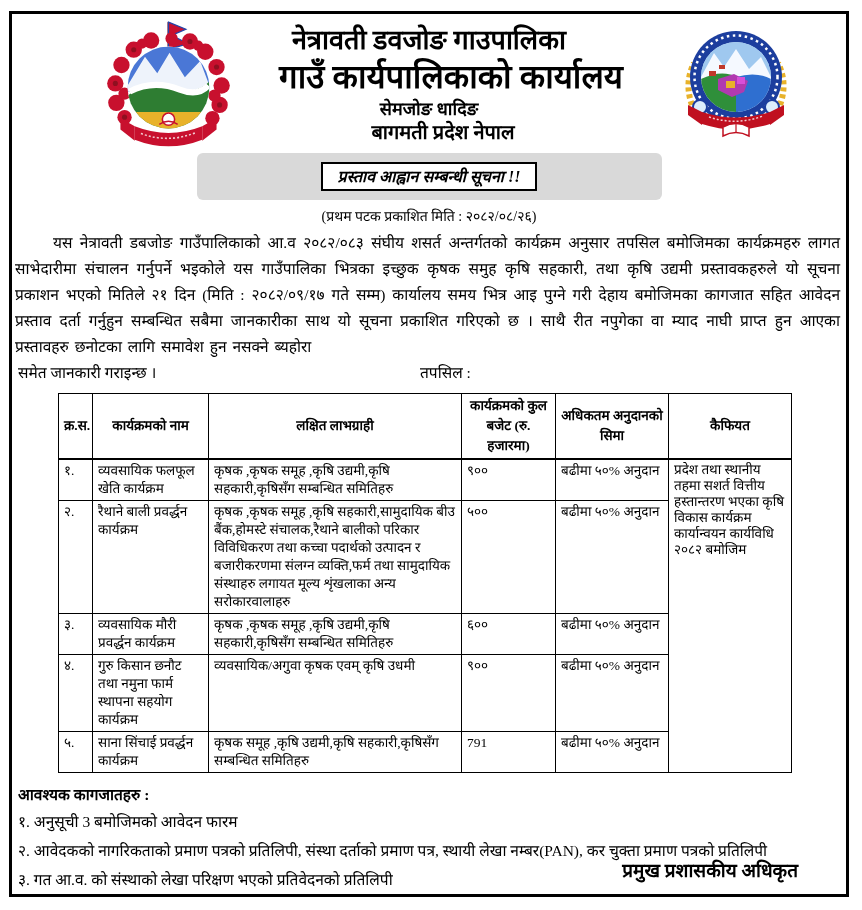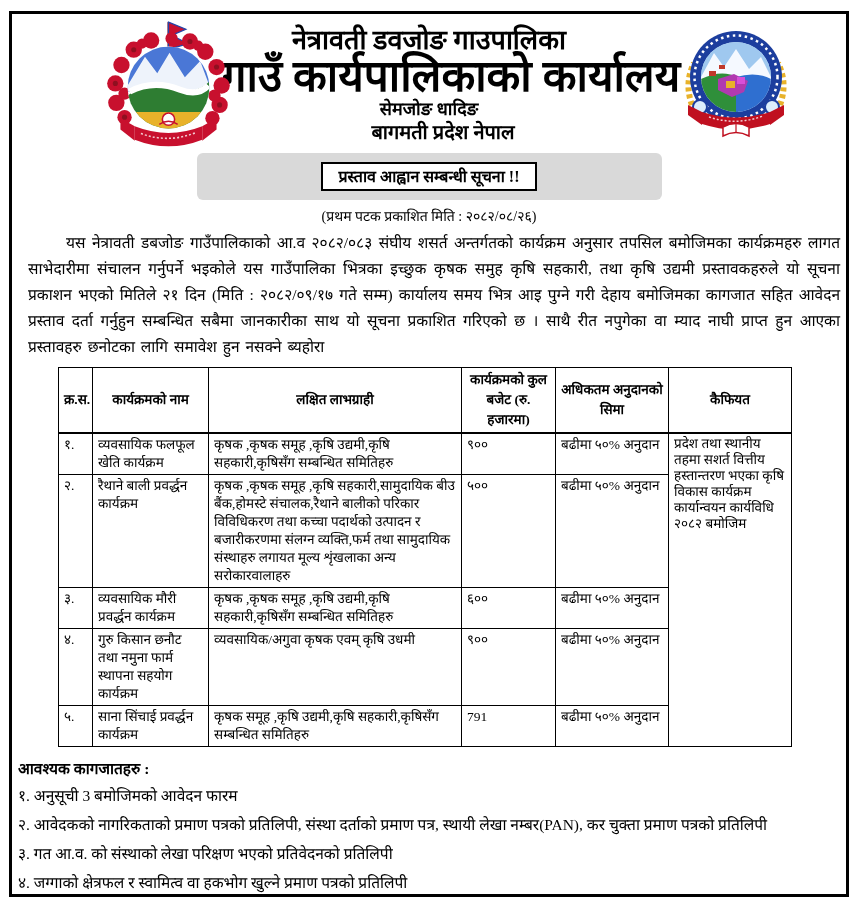--- a/index.html
+++ b/index.html
@@ -10,37 +10,37 @@
   }
   .frame {
     position:absolute; left:9px; top:11px; width:840px; height:886px;
     border:3px solid #000; background:#fff; overflow:hidden;
   }
   
   .hdr { position:relative; text-align:center; padding-top:10px; }
   .logo-left  { position:absolute; left:88px;  top:4px;  width:138px; height:138px; }
   .logo-right { position:absolute; left:664px; top:6px;  width:120px; height:122px; }
   .t1 { font-size:27px; font-weight:bold; line-height:32px; }
-  .t2 { font-size:44px; font-weight:bold; line-height:42px;padding-left:44px; }
+  .t2 { font-size:33px; font-weight:bold; line-height:42px;padding-left:44px; }
   .t3 { font-size:18px; font-weight:bold; line-height:22px; }
   .t4 { font-size:20px; font-weight:bold; line-height:24px;padding-left:28px; }
   
   .strip {
     margin:9px auto 0 auto; width:465px; height:47px;
     background:#d9d9d9; border-radius:6px;
-    display:flex; align-items:center; justify-content:center;
+    display:flex; align-items:center; justify-content:center;font-style:italic;
   }
   .strip-box {
     background:#fff; border:2px solid #000; padding:2px 15px;
     font-size:16px; font-weight:bold; line-height:21px;
   }
   .pubdate { text-align:center; font-size:14px; margin-top:6px; }
   
   .para {
-    margin:5px 6px 0 16px; font-size:15.5px; line-height:26px;
+    margin:5px 6px 0 3px; font-size:15.5px; line-height:26px;
     text-align:justify; text-indent:38px; word-spacing:2px;
   }
   .paraline { position:relative; margin:0 6px; font-size:15.5px; line-height:26px; height:26px; }
   .tapasil { position:absolute; left:52%; transform:translateX(-50%); }
   
   table.main {
     margin:7px 0 0 46px; width:733px;
     border-collapse:collapse; table-layout:fixed;
     font-size:13.5px; line-height:18px;
   }
@@ -169,20 +169,24 @@
     <div class="t3">सेमजोङ धादिङ</div>
     <div class="t4">बागमती प्रदेश नेपाल</div>
   </div>
 
   <div class="strip">
     <div class="strip-box">प्रस्ताव आह्वान सम्बन्धी सूचना !!</div>
   </div>
   <div class="pubdate">(प्रथम पटक प्रकाशित मिति : २०८२/०८/२६)</div>
 
   <div class="para">यस नेत्रावती डबजोङ गाउँपालिकाको आ.व २०८२/०८३ संघीय शसर्त अन्तर्गतको कार्यक्रम अनुसार तपसिल बमोजिमका कार्यक्रमहरु लागत साभेदारीमा संचालन गर्नुपर्ने भइकोले यस गाउँपालिका भित्रका इच्छुक कृषक समुह कृषि सहकारी, तथा कृषि उद्यमी प्रस्तावकहरुले यो सूचना प्रकाशन भएको मितिले २१ दिन (मिति : २०८२/०९/१७ गते सम्म) कार्यालय समय भित्र आइ पुग्ने गरी देहाय बमोजिमका कागजात सहित आवेदन प्रस्ताव दर्ता गर्नुहुन सम्बन्धित सबैमा जानकारीका साथ यो सूचना प्रकाशित गरिएको छ । साथै रीत नपुगेका वा म्याद नाघी प्राप्त हुन आएका प्रस्तावहरु छनोटका लागि समावेश हुन नसक्ने ब्यहोरा</div>
+  <div class="paraline">
+    <span>समेत जानकारी गराइन्छ ।</span>
+    <span class="tapasil">तपसिल :</span>
+  </div>
 
   <table class="main">
     <colgroup>
       <col style="width:34px">
         <col style="width:116px">
         <col style="width:253px">
       <col style="width:94px">
         <col style="width:113px">
         <col style="width:123px">
     </colgroup>
@@ -238,14 +242,15 @@
 
   <div class="docs">
     <div class="docs-title">आवश्यक कागजातहरु :</div>
     <div class="doc-item">१. अनुसूची 3 बमोजिमको आवेदन फारम</div>
     <div class="doc-item">२. आवेदकको नागरिकताको प्रमाण पत्रको प्रतिलिपी, संस्था दर्ताको प्रमाण पत्र, स्थायी लेखा नम्बर(PAN),  कर चुक्ता प्रमाण पत्रको प्रतिलिपी</div>
     <div class="doc-item">३.  गत आ.व. को संस्थाको लेखा परिक्षण भएको प्रतिवेदनको प्रतिलिपी</div>
     <div class="doc-item">४. जग्गाको क्षेत्रफल र स्वामित्व वा हकभोग खुल्ने प्रमाण पत्रको प्रतिलिपी</div>
 
   </div>
 
+  <div class="sig">प्रमुख प्रशासकीय अधिकृत</div>
 
 </div>
 
 </body></html>

